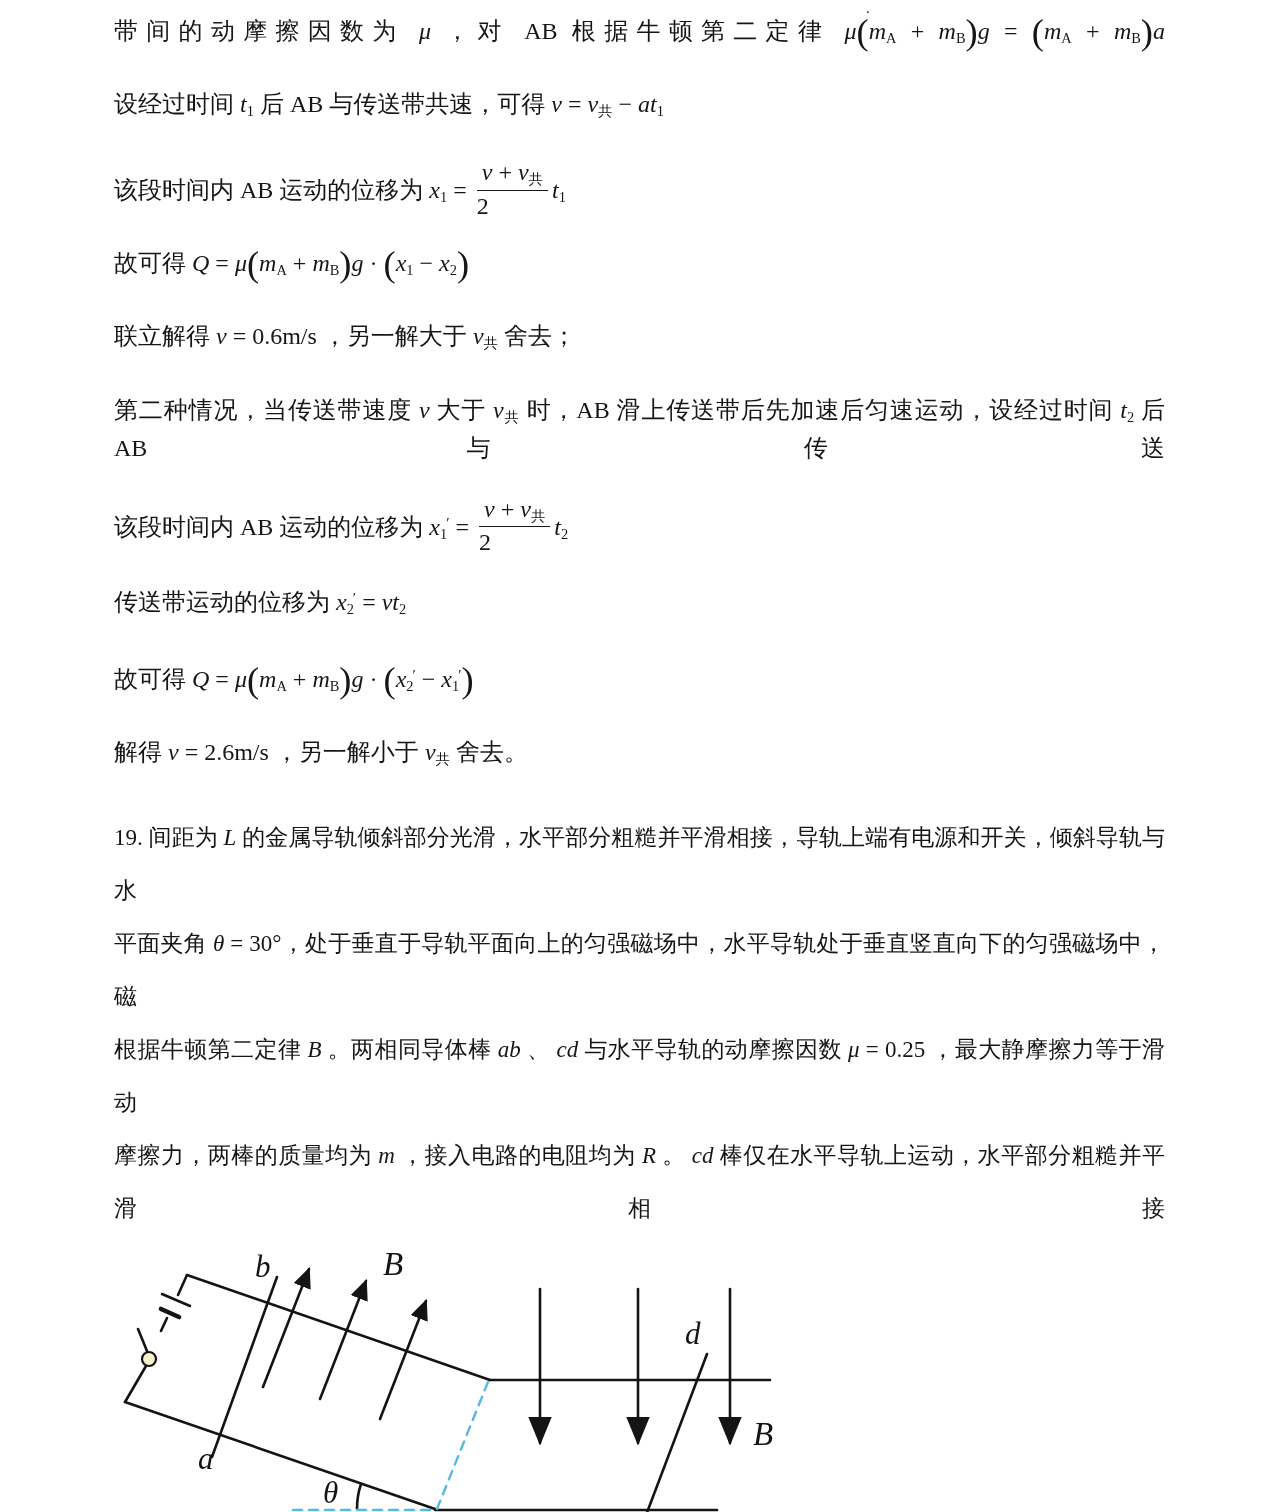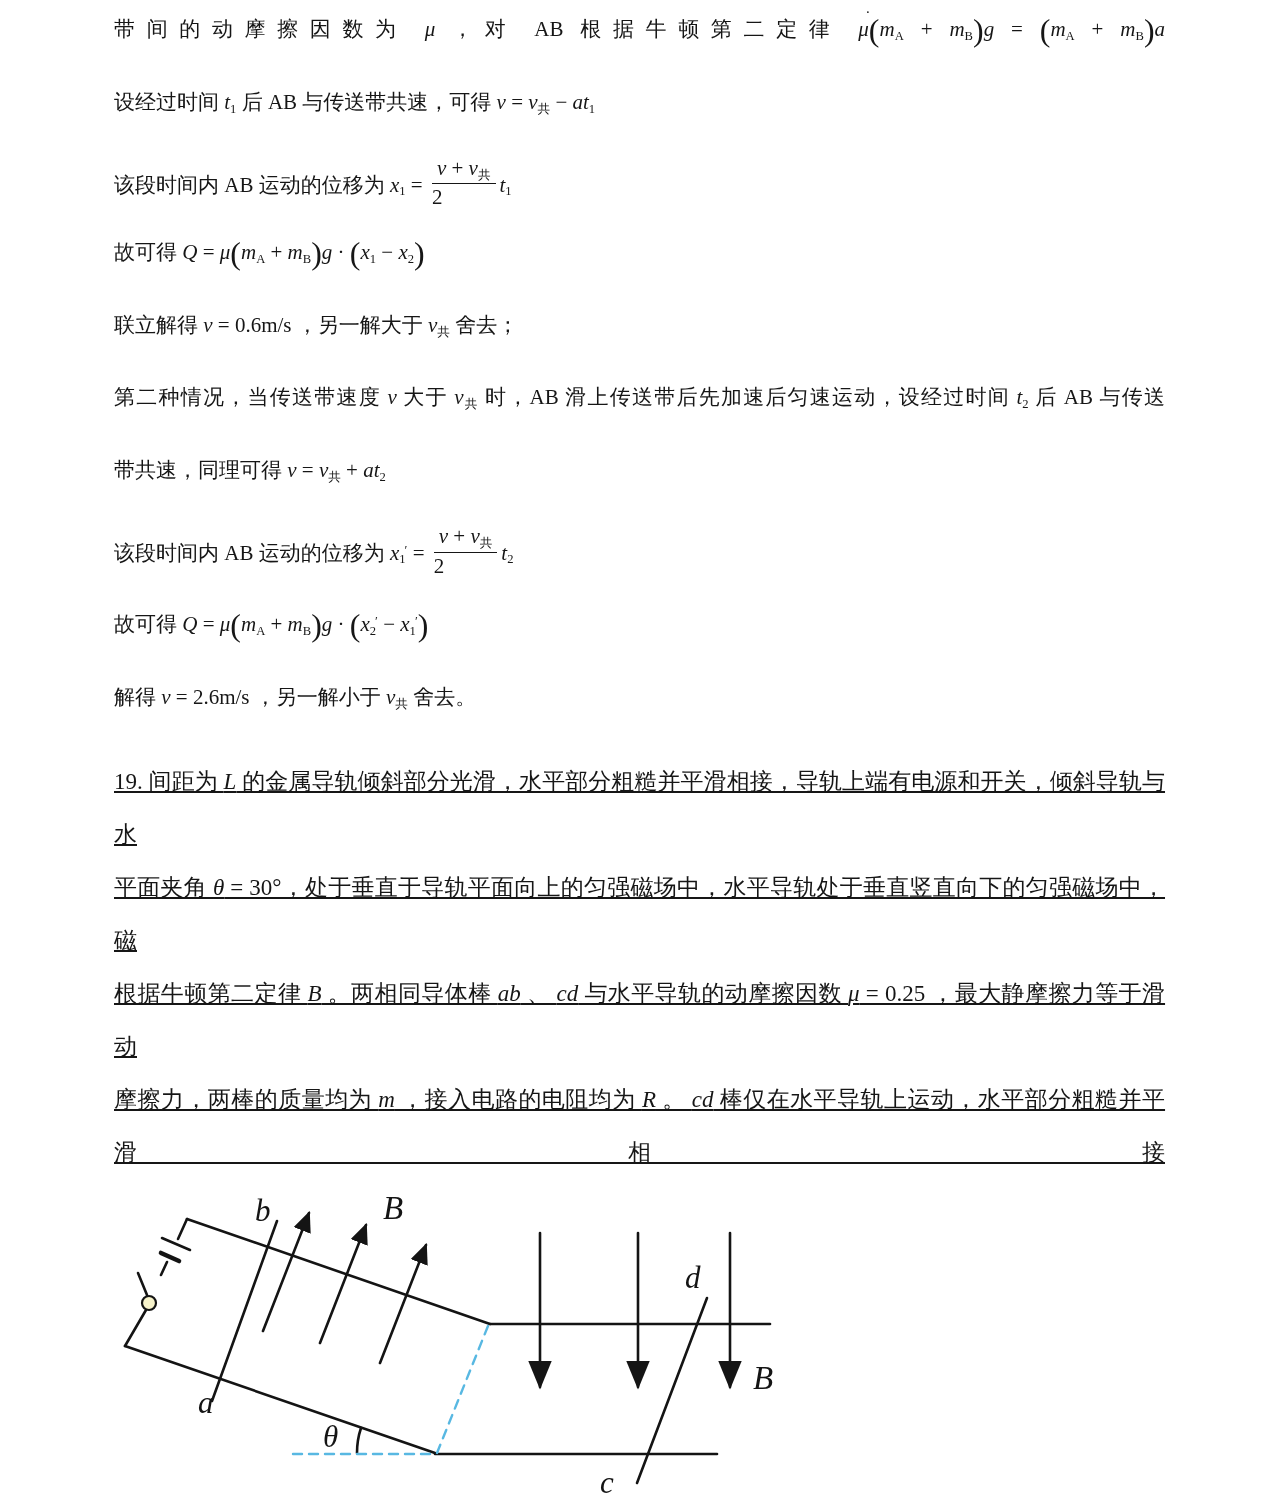--- a/index.html
+++ b/index.html
@@ -7,30 +7,29 @@
     position:relative;
     width:1279px;
     height:1512px;
     overflow:hidden;
     background:#ffffff;
     color:#161616;
     font-family:"Liberation Serif","DejaVu Serif",serif;
   }
   .content{padding:14px 114px 0 114px;}
   .sol-line{
-    font-size:21px;
+    font-size:24px;
     line-height:31px;
     margin-bottom:35px;
     white-space:normal;
   }
   .sol-line.has-frac{margin:4px 0 24px 0;}
   .p19-line{
     font-size:23px;
     line-height:53px;
-    text-decoration:underline;
   }
   .just{text-align:justify;text-align-last:justify;}
   .it{font-style:italic;font-family:"Liberation Serif","DejaVu Serif",serif;}
   .sb{font-size:0.6em;vertical-align:-0.3em;font-style:normal;}
   .sp{font-size:0.62em;vertical-align:0.45em;font-style:normal;margin-left:-1px;}
   .bp{font-style:normal;font-size:1.52em;vertical-align:-0.15em;line-height:1;}
   .frac{
     display:inline-block;vertical-align:middle;
     line-height:1.12;margin:0 4px;transform:translateY(-3px);
   }
@@ -47,22 +46,22 @@
 
   <div class="content">
 
     <div id="solution">
         <div class="sol-line just"><span>带间的动摩擦因数为 </span><span class="it">μ</span><span> ，对 AB 根据牛顿第二定律 </span><span class="it">μ</span><span class="bp">(</span><span class="it">m</span><span class="sb">A</span><span> + </span><span class="it">m</span><span class="sb">B</span><span class="bp">)</span><span class="it">g</span><span> = </span><span class="bp">(</span><span class="it">m</span><span class="sb">A</span><span> + </span><span class="it">m</span><span class="sb">B</span><span class="bp">)</span><span class="it">a</span></div>
         <div class="sol-line"><span>设经过时间 </span><span class="it">t</span><span class="sb">1</span><span> 后 AB 与传送带共速，可得 </span><span class="it">v</span><span> = </span><span class="it">v</span><span class="sb">共</span><span> − </span><span class="it">at</span><span class="sb">1</span></div>
         <div class="sol-line has-frac"><span>该段时间内 AB 运动的位移为 </span><span class="it">x</span><span class="sb">1</span><span> = </span><span class="frac"><span class="num"><span class="it">v</span><span> + </span><span class="it">v</span><span class="sb">共</span></span><span class="den"><span>2</span></span></span><span class="it">t</span><span class="sb">1</span></div>
         <div class="sol-line"><span>故可得 </span><span class="it">Q</span><span> = </span><span class="it">μ</span><span class="bp">(</span><span class="it">m</span><span class="sb">A</span><span> + </span><span class="it">m</span><span class="sb">B</span><span class="bp">)</span><span class="it">g</span><span> · </span><span class="bp">(</span><span class="it">x</span><span class="sb">1</span><span> − </span><span class="it">x</span><span class="sb">2</span><span class="bp">)</span></div>
         <div class="sol-line"><span>联立解得 </span><span class="it">v</span><span> = 0.6m/s ，另一解大于 </span><span class="it">v</span><span class="sb">共</span><span> 舍去；</span></div>
         <div class="sol-line just"><span>第二种情况，当传送带速度 </span><span class="it">v</span><span> 大于 </span><span class="it">v</span><span class="sb">共</span><span> 时，AB 滑上传送带后先加速后匀速运动，设经过时间 </span><span class="it">t</span><span class="sb">2</span><span> 后 AB 与传送</span></div>
-        <div class="sol-line"><span>带共速，同理可得 </span><span class="it">v</span><span> = </span><span class="it">v</span><span class="sb">共</span><span> + </span><span class="it">at</span><span class="sb">2</span></div>
         <div class="sol-line has-frac"><span>该段时间内 AB 运动的位移为 </span><span class="it">x</span><span class="sb">1</span><span class="sp">′</span><span> = </span><span class="frac"><span class="num"><span class="it">v</span><span> + </span><span class="it">v</span><span class="sb">共</span></span><span class="den"><span>2</span></span></span><span class="it">t</span><span class="sb">2</span></div>
+        <div class="sol-line"><span>传送带运动的位移为 </span><span class="it">x</span><span class="sb">2</span><span class="sp">′</span><span> = </span><span class="it">vt</span><span class="sb">2</span></div>
         <div class="sol-line"><span>故可得 </span><span class="it">Q</span><span> = </span><span class="it">μ</span><span class="bp">(</span><span class="it">m</span><span class="sb">A</span><span> + </span><span class="it">m</span><span class="sb">B</span><span class="bp">)</span><span class="it">g</span><span> · </span><span class="bp">(</span><span class="it">x</span><span class="sb">2</span><span class="sp">′</span><span> − </span><span class="it">x</span><span class="sb">1</span><span class="sp">′</span><span class="bp">)</span></div>
         <div class="sol-line"><span>解得 </span><span class="it">v</span><span> = 2.6m/s ，另一解小于 </span><span class="it">v</span><span class="sb">共</span><span> 舍去。</span></div>
       </div>
 
     <div id="para19">
         <div class="p19-line just"><span>19. 间距为 </span><span class="it">L</span><span> 的金属导轨倾斜部分光滑，水平部分粗糙并平滑相接，导轨上端有电源和开关，倾斜导轨与水</span></div>
         <div class="p19-line just"><span>平面夹角 </span><span class="it">θ</span><span> = 30°，处于垂直于导轨平面向上的匀强磁场中，水平导轨处于垂直竖直向下的匀强磁场中，磁</span></div>
         <div class="p19-line just"><span>根据牛顿第二定律 </span><span class="it">B</span><span> 。两相同导体棒 </span><span class="it">ab</span><span> 、 </span><span class="it">cd</span><span> 与水平导轨的动摩擦因数 </span><span class="it">μ</span><span> = 0.25 ，最大静摩擦力等于滑动</span></div>
         <div class="p19-line just"><span>摩擦力，两棒的质量均为 </span><span class="it">m</span><span> ，接入电路的电阻均为 </span><span class="it">R</span><span> 。 </span><span class="it">cd</span><span> 棒仅在水平导轨上运动，水平部分粗糙并平滑相接</span></div>
       </div>

